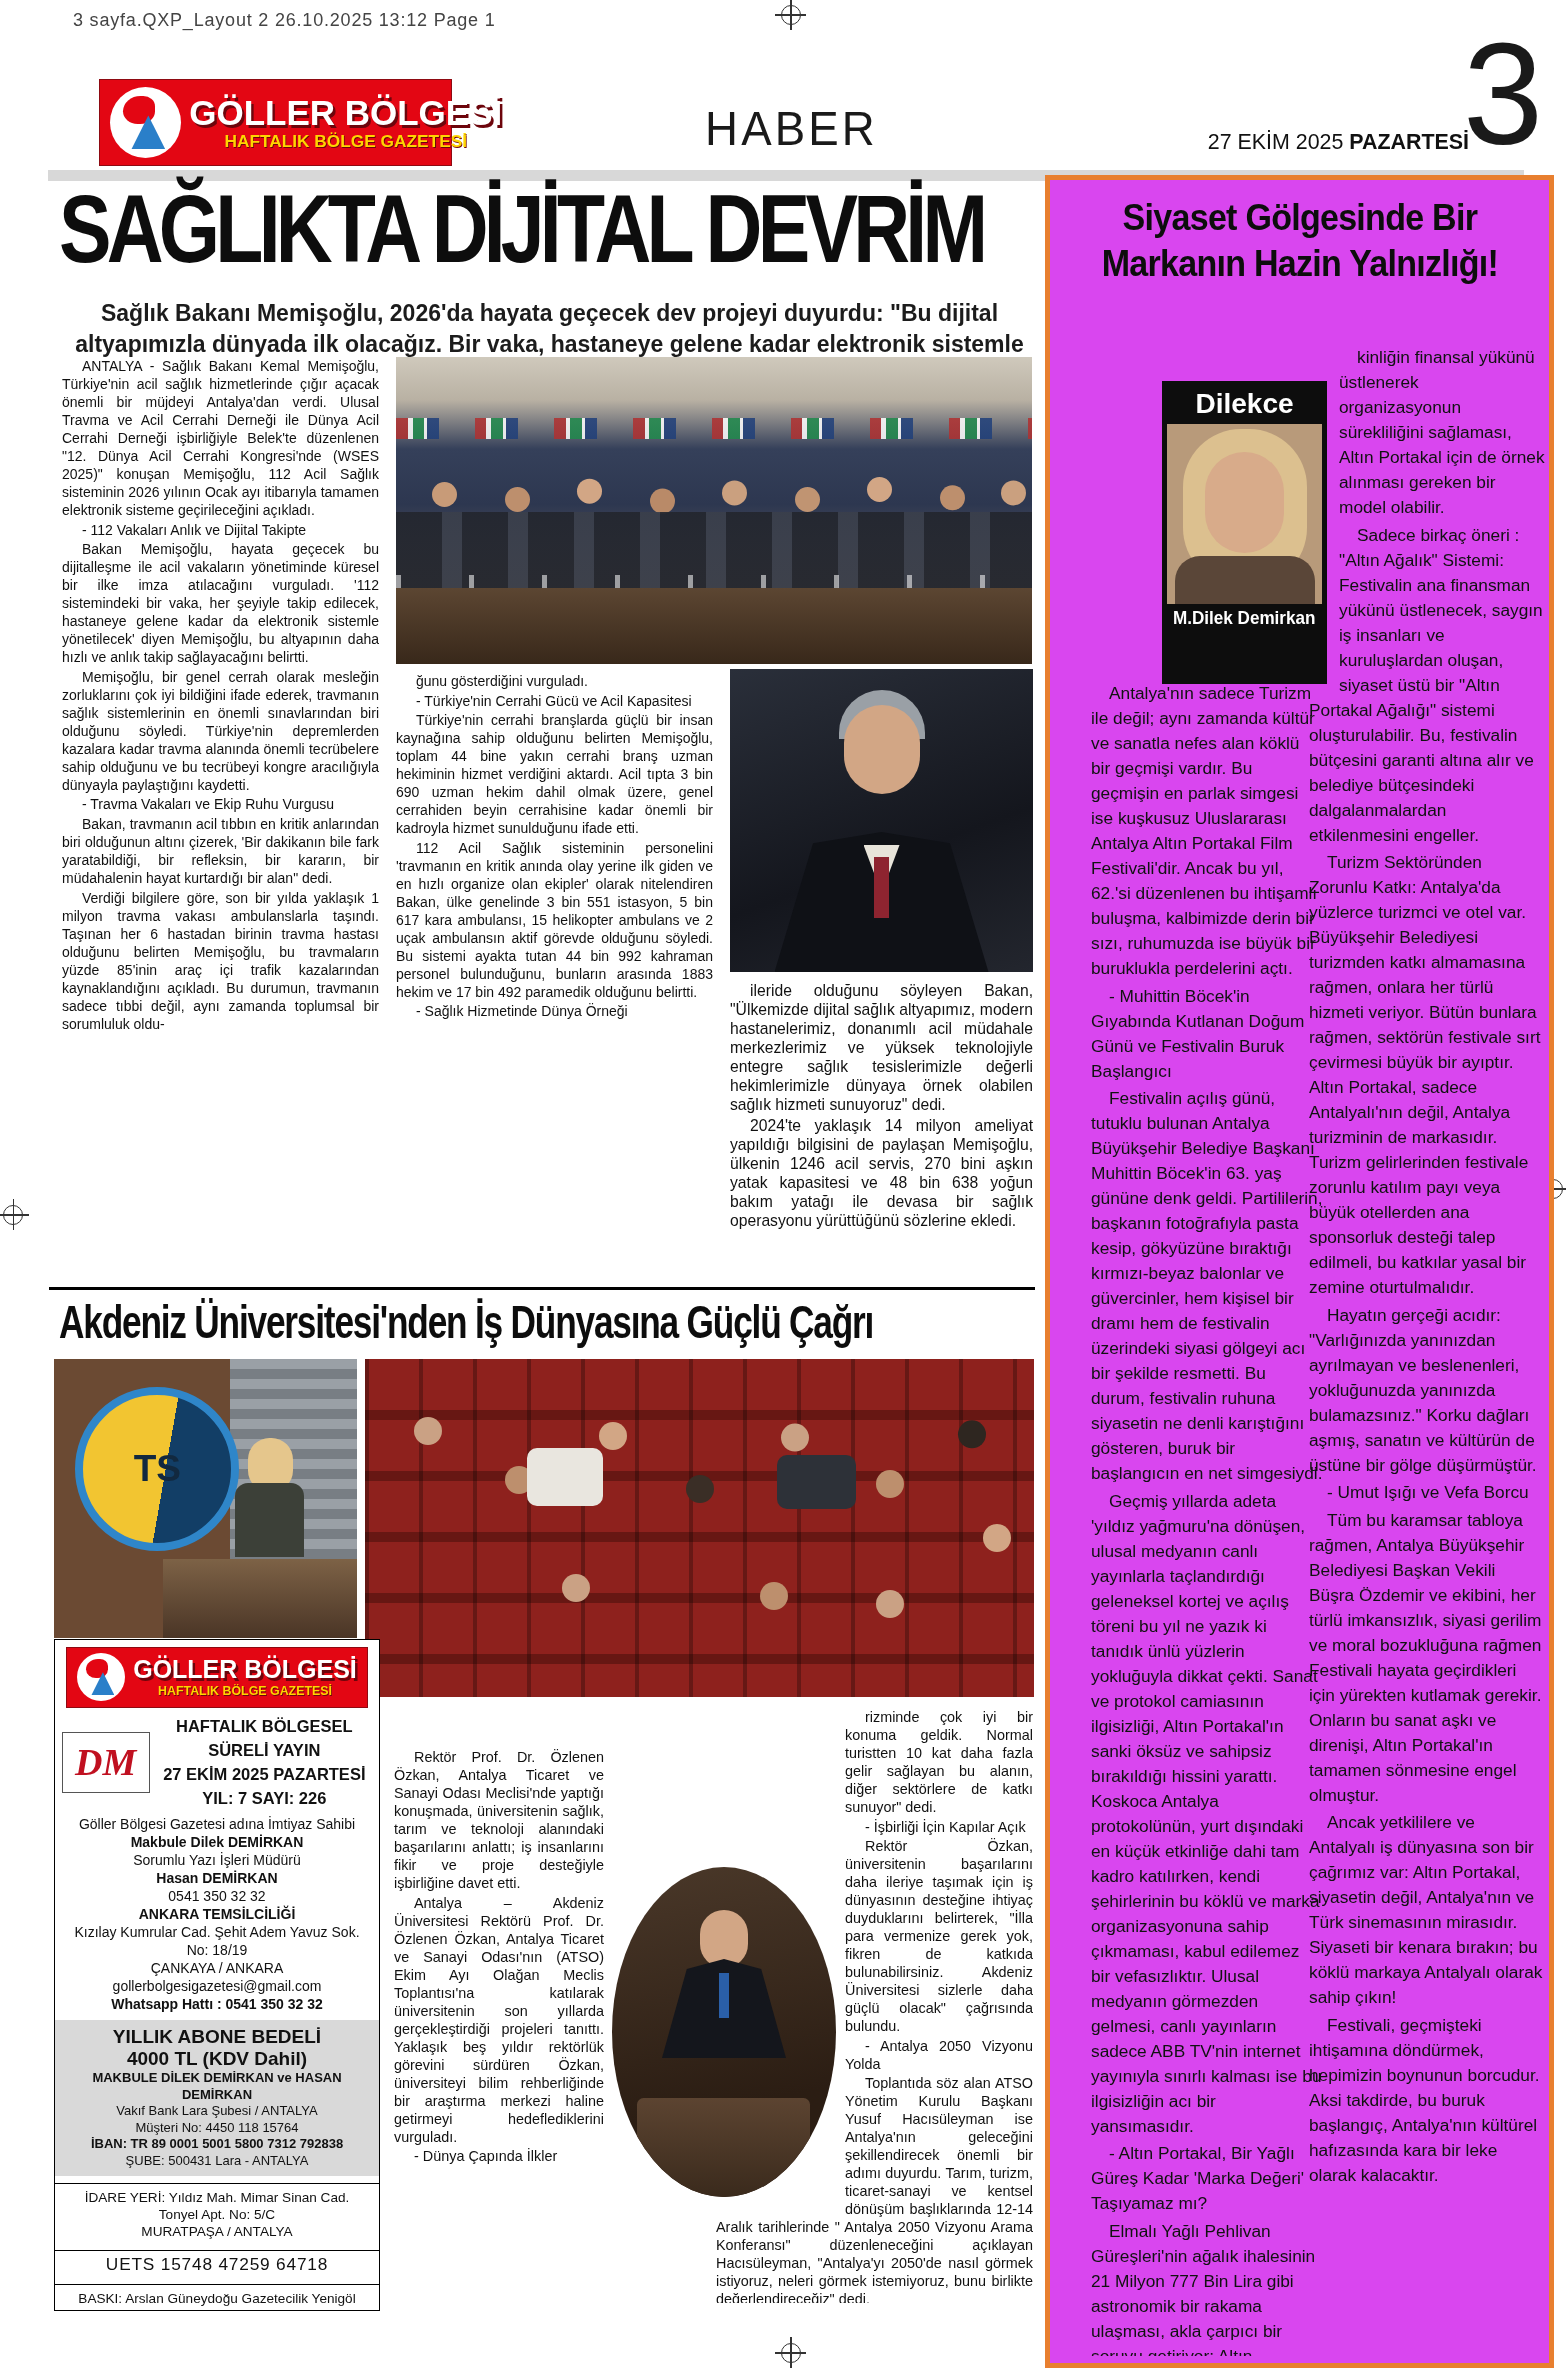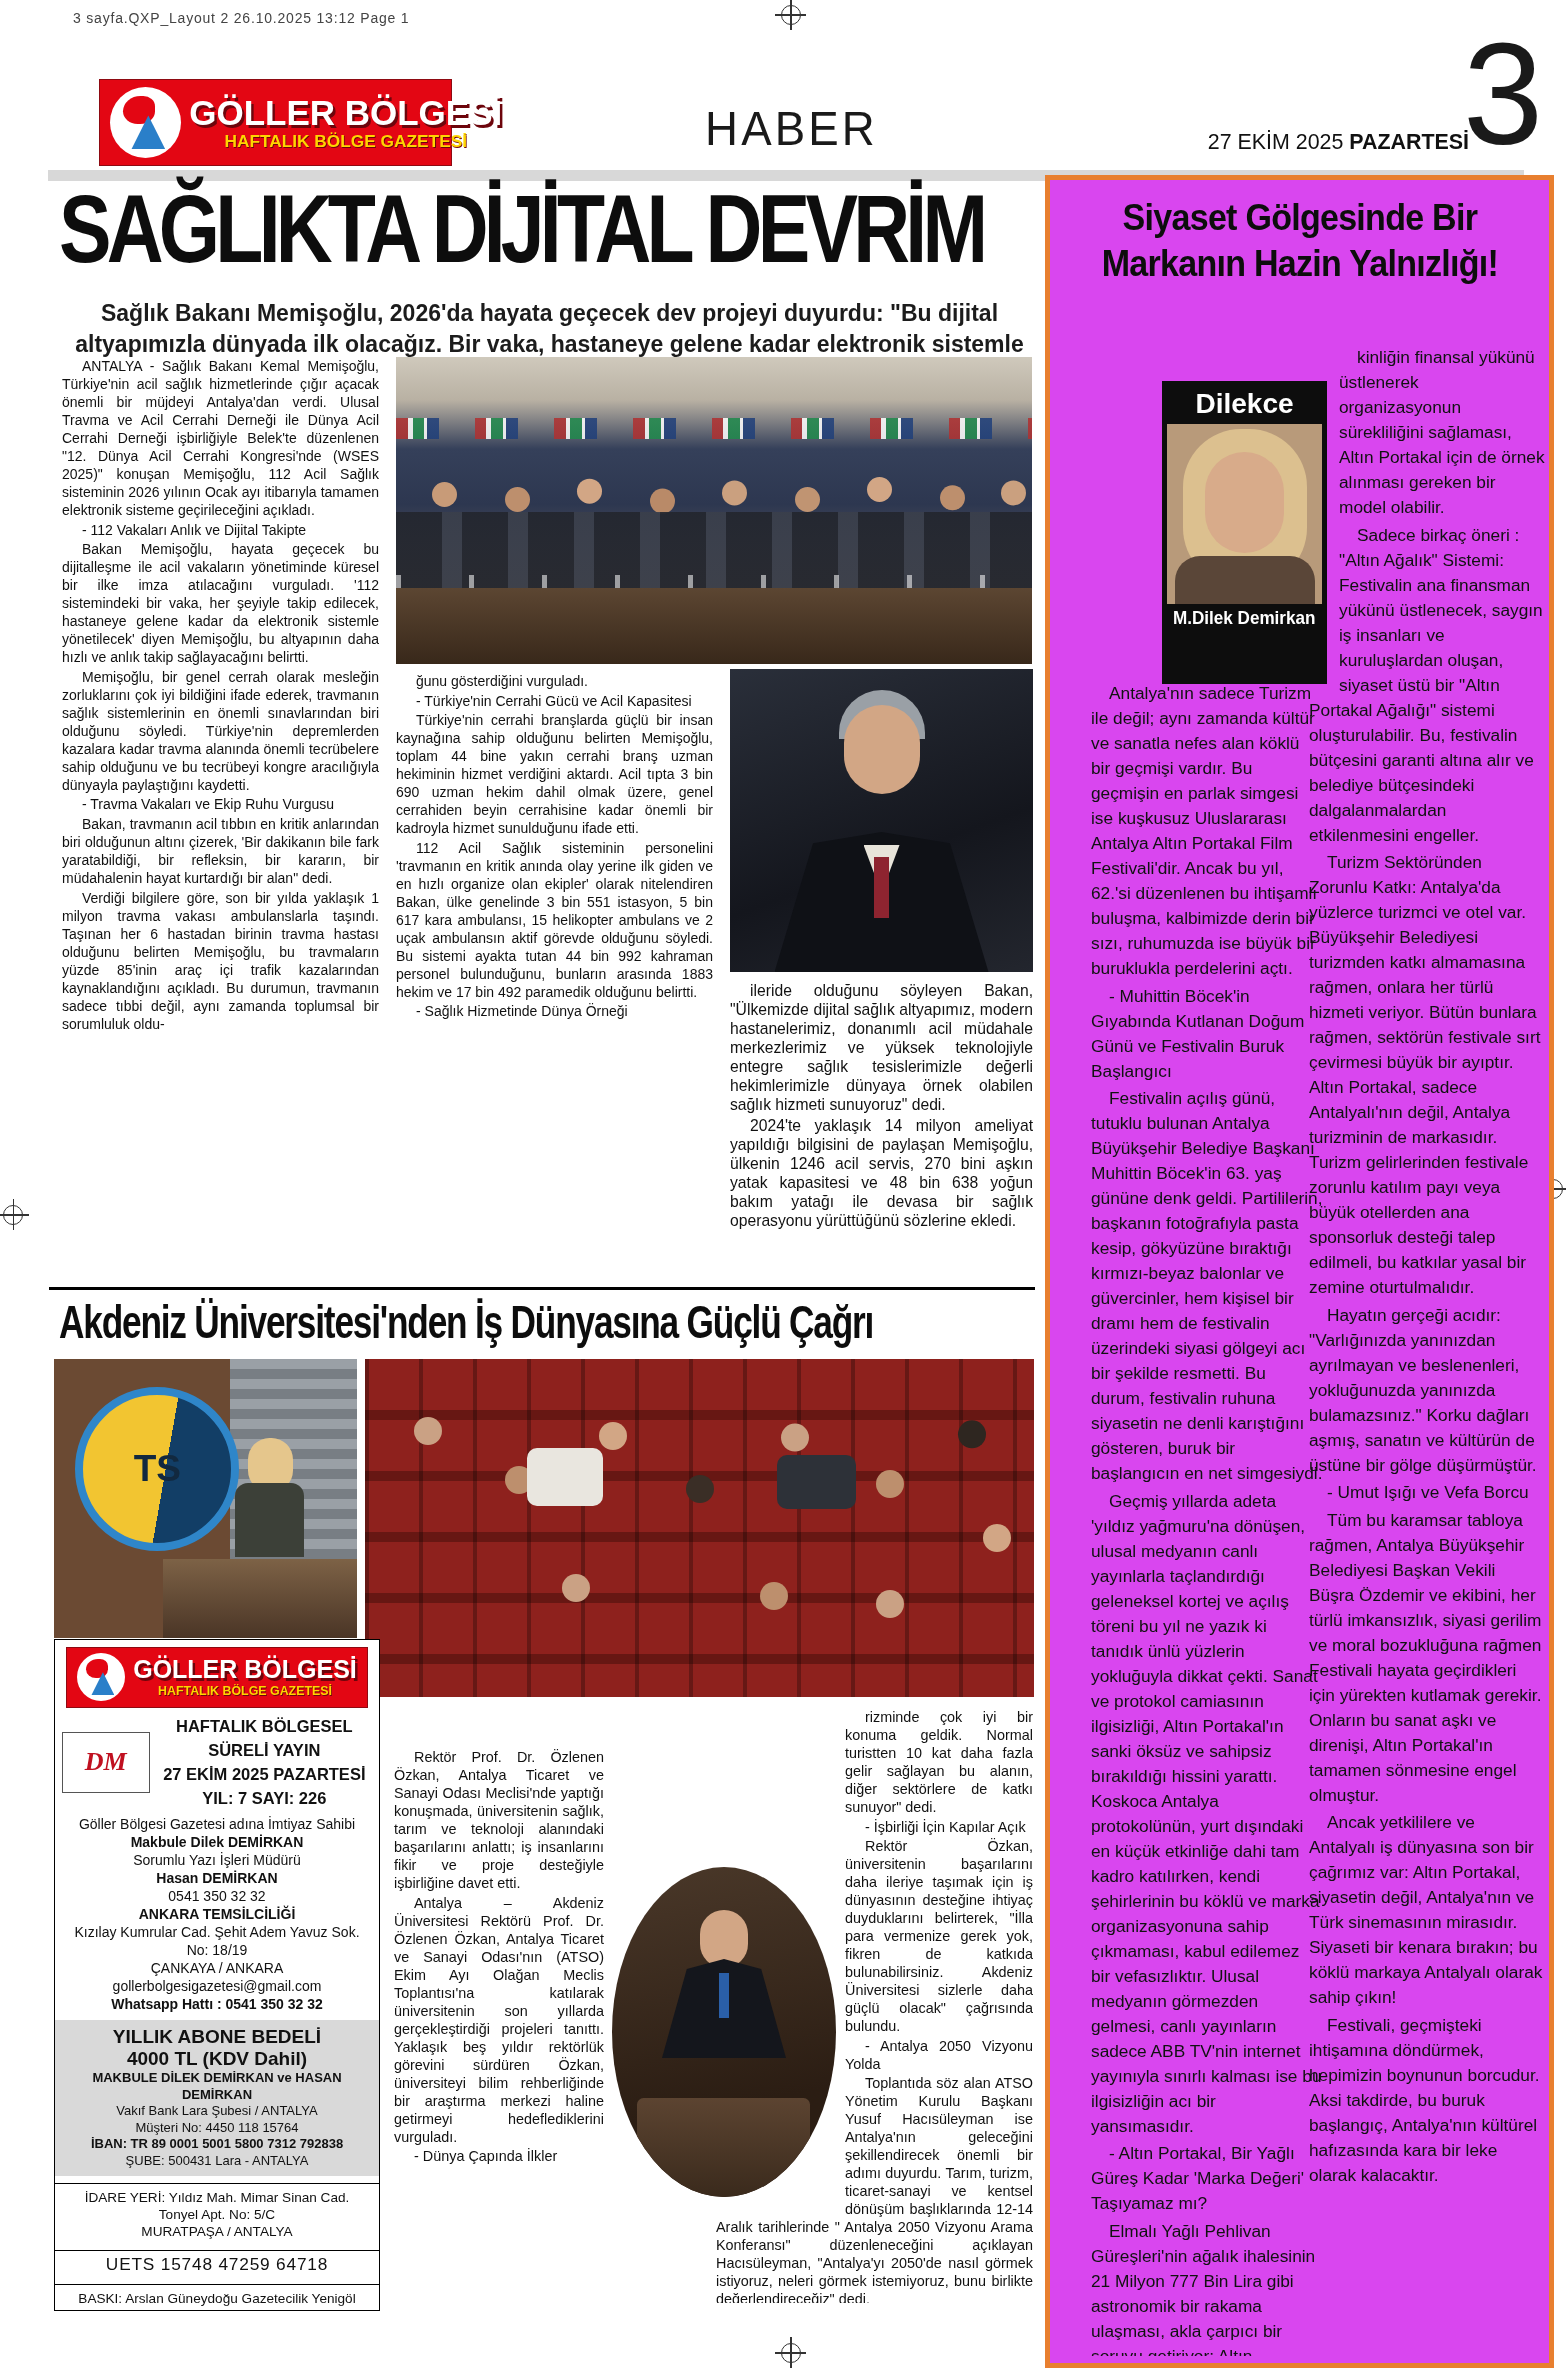--- a/index.html
+++ b/index.html
@@ -6,21 +6,21 @@
   body{width:1566px;height:2377px;position:relative;background:#fff;
        font-family:"Liberation Sans",sans-serif;color:#111;overflow:hidden;}
   .abs{position:absolute;}
   p{margin:0 0 1.6px 0;text-indent:20px;}
   
   .regmark{position:absolute;width:18px;height:18px;border:1.6px solid #333;border-radius:50%;}
   .regmark::before,.regmark::after{content:"";position:absolute;background:#333;}
   .regmark::before{left:50%;top:-6.6px;width:1.6px;height:31px;margin-left:-0.8px;}
   .regmark::after{top:50%;left:-6.6px;height:1.6px;width:31px;margin-top:-0.8px;}
   
-  .prepress{left:73px;top:10px;font-size:14px;color:#444;letter-spacing:0.8px;}
+  .prepress{left:73px;top:10px;font-size:18px;color:#444;letter-spacing:0.8px;}
   .logo-box{background:#e30613;border:1.6px solid #8e0a12;display:flex;align-items:center;gap:8.2px;padding:5px 10px;box-sizing:border-box;}
   .logo-circle{background:#fff;border-radius:50%;flex:0 0 auto;position:relative;overflow:hidden;}
   .logo-circle .swoosh{position:absolute;left:18%;top:12%;width:46%;height:40%;background:#e30613;border-radius:60% 40% 50% 50%;}
   .logo-circle .sail{position:absolute;left:30%;top:40%;width:48%;height:48%;background:#2a7fc9;clip-path:polygon(0 100%,50% 0,100% 100%);}
   .logo-text{display:flex;flex-direction:column;align-items:center;line-height:1;}
   .logo-title{color:#fff;font-weight:800;text-shadow:2.5px 2.5px 0 #6d050c;white-space:nowrap;}
   .logo-sub{color:#ffd500;font-weight:700;white-space:nowrap;text-shadow:0.8px 0.8px 0 #6d050c;}
   .haber{font-size:48px;letter-spacing:3.3px;color:#1a1a1a;transform:scaleX(.95);transform-origin:center;}
   .dateline{font-size:21.4px;white-space:nowrap;}
   .dateline b{font-weight:800;}
@@ -95,21 +95,21 @@
   .bot-col{font-size:14.4px;line-height:18px;text-align:justify;overflow:hidden;}
   .spacer-r{float:right;}
   .spacer-l{float:left;}
   
   .masthead{left:54px;top:1639px;width:326px;height:672px;border:1.6px solid #000;background:#fff;
             box-sizing:border-box;overflow:hidden;font-size:14px;line-height:18px;text-align:center;}
   .masthead .inner{padding:5px 6.6px 0;}
   .mh-logo{margin:1.6px auto 6.6px;width:302px;height:61px;}
   .mh-pubrow{display:flex;align-items:center;gap:6.6px;margin:0 0 5px;}
   .dm-box{flex:0 0 auto;width:86px;height:59px;border:1.6px solid #555;display:flex;align-items:center;justify-content:center;}
-  .dm-box span{font-family:"Liberation Serif",serif;font-style:italic;font-weight:700;font-size:26px;color:#c01020;}
+  .dm-box span{font-family:"Liberation Serif",serif;font-style:italic;font-weight:700;font-size:38px;color:#c01020;}
   .mh-publines{flex:1;font-weight:800;font-size:16.5px;line-height:24px;}
   .mh-staff div{white-space:nowrap;}
   .mh-bold{font-weight:800;}
   .mh-grey{background:#d9d9d9;margin:6.6px -6.6px 0;padding:6.6px 5px;font-size:13px;line-height:16.5px;}
   .mh-grey .big{font-weight:800;font-size:19px;line-height:22px;}
   .mh-grey .semibold{font-weight:700;}
   .mh-sec{border-top:1.6px solid #000;margin:6.6px -6.6px 0;padding:5px 5px 3.3px;font-size:13.6px;line-height:17.3px;}
   .mh-uets{font-size:17.3px;letter-spacing:0.8px;}
   
   .sidebar{left:1045px;top:175px;width:509px;height:2193px;background:#d946ef;border:5.8px solid #e87f2f;

